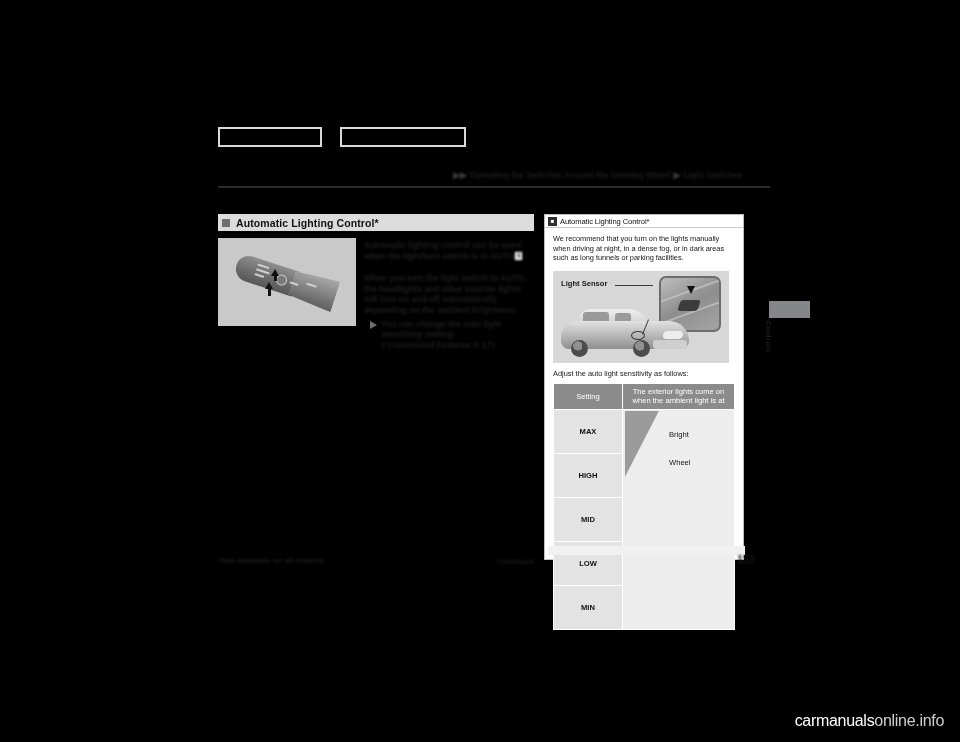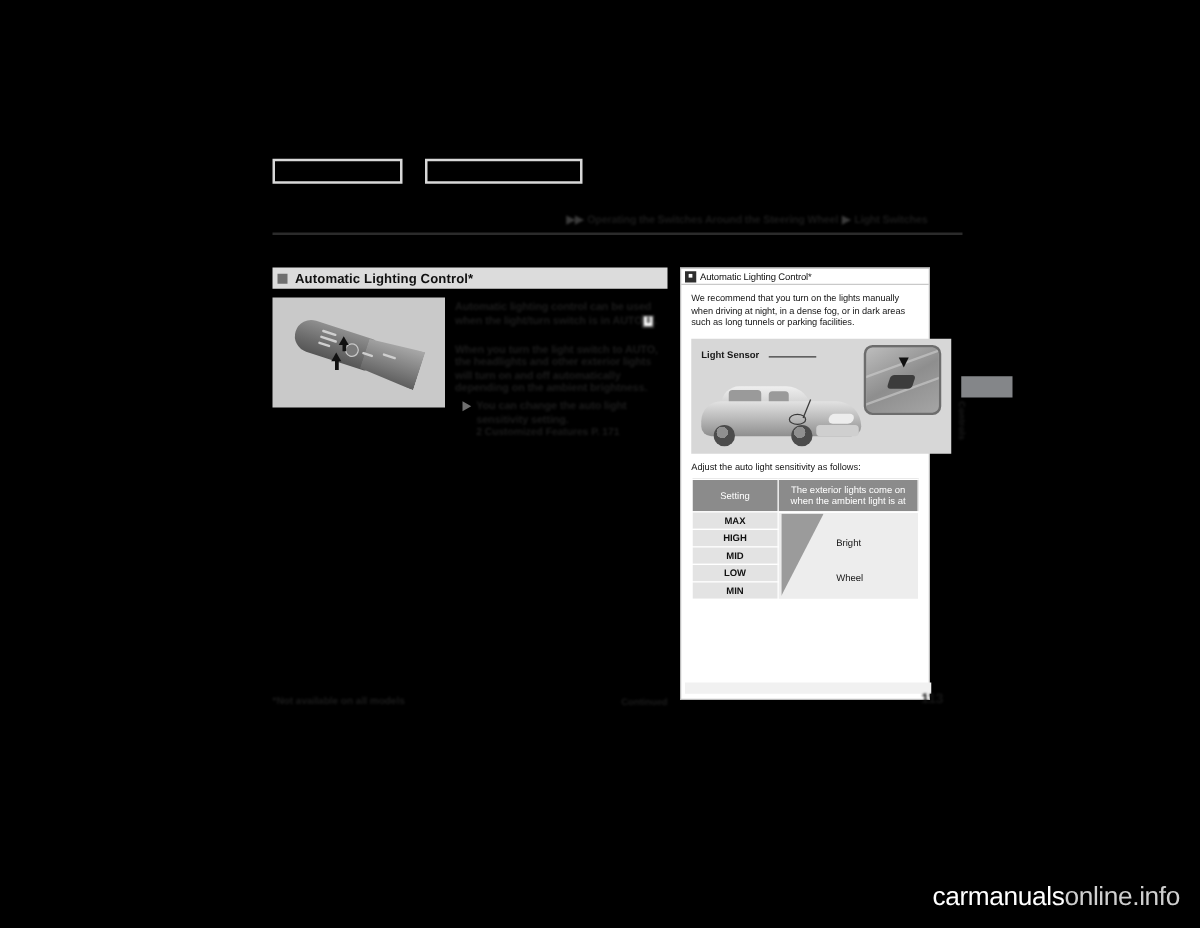--- a/index.html
+++ b/index.html
@@ -253,21 +253,21 @@
   .note-p {
     font-size: 7.4px;
     line-height: 9.6px;
     color: #161616;
     margin: 0 0 8px 0;
     letter-spacing: -0.05px;
   }
 
   
   .sensor-fig {
-    width: 208px;
+    width: 176px;
     height: 92px;
     margin: 2px 0 6px 0;
     background: #d7d7d7;
     position: relative;
     overflow: hidden;
   }
   .sensor-label {
     position: absolute;
     left: 8px; top: 8px;
     font-size: 7.6px;
@@ -393,21 +393,21 @@
     border: 1px solid #ffffff;
     text-align: center;
   }
   .sens-table th.c-setting { width: 64px; }
   .sens-table td.setting-cell {
     background: #e3e3e3;
     color: #111;
     font-size: 7.6px;
     font-weight: bold;
     text-align: center;
-    padding: 1px 0;
+    padding: 16px 0;
     border: 1px solid #ffffff;
     height: 11px;
   }
   .sens-table td.wedge-cell {
     background: #ededed;
     border: 1px solid #ffffff;
     padding: 0;
     position: relative;
     vertical-align: top;
   }
@@ -488,21 +488,21 @@
     height: 9px;
     background: #f1f1f1;
   }
 
   
   .watermark {
     position: absolute;
     right: 16px;
     bottom: 12px;
     color: #ffffff;
-    font-size: 21px;
+    font-size: 16px;
     letter-spacing: -0.3px;
     white-space: nowrap;
   }
   .watermark .wm-sub { color: #cfcfcf; }
 </style>
 </head>
 <body>
 
 <div id="page">
 

